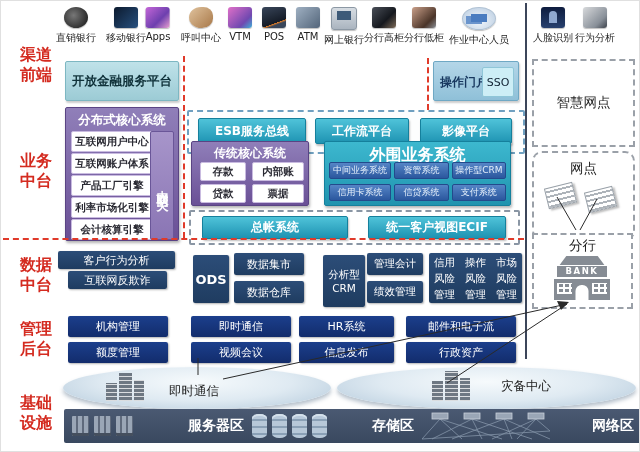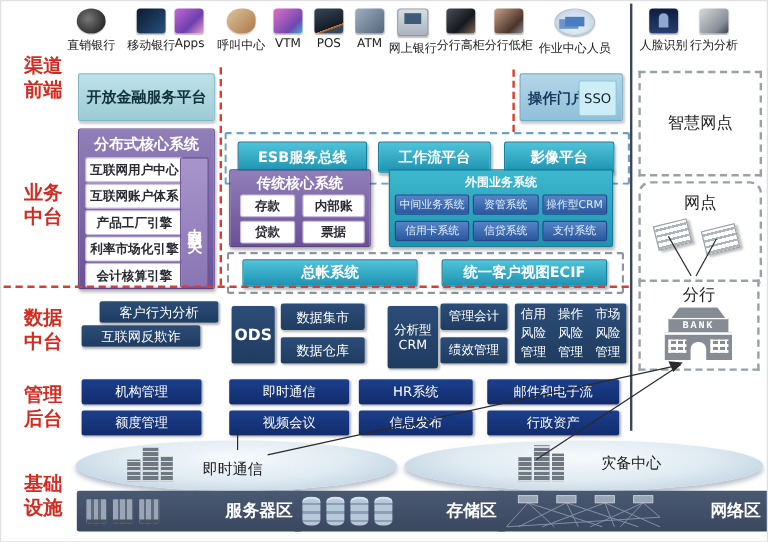--- a/index.html
+++ b/index.html
@@ -53,21 +53,21 @@
   .cloud-lbl{position:absolute;font-size:12.5px;color:#1a1a1a;z-index:2;white-space:nowrap;}
   .zone{position:absolute;background:linear-gradient(#4a5972,#39485f);border-radius:2px;z-index:2;display:flex;align-items:center;padding:0 8px;gap:5px;}
   .zone-lbl{color:#fff;font-weight:bold;font-size:14px;margin-left:auto;white-space:nowrap;}
   .srv{width:17px;height:20px;border-radius:1px;background:repeating-linear-gradient(90deg,#9aa6b6 0 4px,#5f6a7c 4px 6px);box-shadow:inset 0 -3px 0 #454f5e;}
   .cyl{width:15px;height:24px;border-radius:7px/4px;background:repeating-linear-gradient(180deg,#b7c8d9 0 5px,#8aa0b6 5px 7px);box-shadow:inset 0 2px 0 #d4e0ea;}
   
   .dashbox{position:absolute;border:2px dashed #9aa0a8;background:#fff;z-index:2;}
   .dash-lbl{position:absolute;left:0;right:0;text-align:center;font-size:13.5px;color:#222;}
   .bld{position:absolute;width:27px;height:19px;border:1px solid #98a0a8;background:linear-gradient(135deg,#eceef0,#b4bac0);background-image:repeating-linear-gradient(0deg,rgba(120,130,140,.6) 0 2px,transparent 2px 5px);transform:rotate(-14deg);box-shadow:2px 2px 2px rgba(0,0,0,.25);}
   
-  .bank{position:absolute;width:56px;height:44px;font-family:Liberation Mono, monospace;}
+  .bank{position:absolute;width:56px;height:44px;}
   .bank-roof{position:absolute;top:0;left:0;width:56px;height:9px;background:#868c94;clip-path:polygon(10% 100%,90% 100%,78% 0,22% 0);}
   .bank-sign{position:absolute;top:9px;left:3px;right:3px;height:11px;background:#868c94;border-top:1px solid #fff;color:#fff;font-size:8.5px;font-weight:bold;letter-spacing:1.5px;text-align:center;line-height:11px;}
   .bank-body{position:absolute;top:21px;left:0;right:0;bottom:0;background:#868c94;border-top:2px solid #fff;}
   .bank-door{position:absolute;left:50%;transform:translateX(-50%);bottom:0;width:13px;height:15px;background:#fff;border-radius:6px 6px 0 0;}
   .bank-win{position:absolute;top:4px;width:15px;height:11px;background-image:repeating-linear-gradient(0deg,#fff 0 2px,transparent 2px 5px),repeating-linear-gradient(90deg,#fff 0 2px,transparent 2px 6px);}
   .bank-win.l{left:3px;} .bank-win.r{right:3px;}
   svg.overlay{position:absolute;left:0;top:0;z-index:6;pointer-events:none;}
   svg.mesh{flex:0 0 auto;}
 </style>
 </head>
@@ -170,39 +170,39 @@
 
   <div class="abs purp" style="left:190px;top:140px;width:118px;height:65px">
     <div class="purp-title" style="top:3px;font-size:12px">传统核心系统</div>
     <div class="witem" style="left:8px;top:20px;width:44px;height:17px">存款</div>
     <div class="witem" style="left:60px;top:20px;width:50px;height:17px">内部账</div>
     <div class="witem" style="left:8px;top:42px;width:44px;height:17px">贷款</div>
     <div class="witem" style="left:60px;top:42px;width:50px;height:17px">票据</div>
   </div>
 
   <div class="abs teal-cont" style="left:323px;top:140px;width:187px;height:65px">
-    <div class="purp-title" style="top:3px;font-size:10px">外围业务系统</div>
+    <div class="purp-title" style="top:3px;font-size:16px">外围业务系统</div>
     <div class="abs" style="left:4px;right:4px;top:20px;height:17px;display:flex;gap:3px">
       <div class="blue-chip" style="flex:1.15">中间业务系统</div>
       <div class="blue-chip" style="flex:1">资管系统</div>
       <div class="blue-chip" style="flex:1">操作型CRM</div>
     </div>
     <div class="abs" style="left:4px;right:4px;top:42px;height:17px;display:flex;gap:3px">
       <div class="blue-chip" style="flex:1.15">信用卡系统</div>
       <div class="blue-chip" style="flex:1">信贷系统</div>
       <div class="blue-chip" style="flex:1">支付系统</div>
     </div>
   </div>
 
   <div class="dash-gray" style="left:188px;top:209px;width:327px;height:31px">
     <div class="teal" style="left:11px;top:4px;width:144px;height:21px">总帐系统</div>
     <div class="teal" style="left:177px;top:4px;width:136px;height:21px">统一客户视图ECIF</div>
   </div>
 
-  <div class="dark" style="left:82px;top:250px;width:99px;height:18px">客户行为分析</div>
+  <div class="dark" style="left:57px;top:250px;width:117px;height:18px">客户行为分析</div>
   <div class="dark" style="left:67px;top:270px;width:99px;height:18px">互联网反欺诈</div>
   <div class="dark" style="left:192px;top:254px;width:36px;height:48px;font-size:13px;font-weight:bold">ODS</div>
   <div class="dark" style="left:233px;top:252px;width:70px;height:22px">数据集市</div>
   <div class="dark" style="left:233px;top:280px;width:70px;height:22px">数据仓库</div>
   <div class="dark" style="left:322px;top:254px;width:38px;height:48px;font-size:10.5px;padding:2px">分析型CRM</div>
   <div class="dark" style="left:366px;top:252px;width:56px;height:22px;font-size:10.5px">管理会计</div>
   <div class="dark" style="left:366px;top:280px;width:56px;height:22px;font-size:10.5px">绩效管理</div>
   <div class="dark" style="left:428px;top:252px;width:93px;height:50px;font-size:10.5px;line-height:1.55">
     <div>信用风险管理</div>
     <div>操作风险管理</div>

